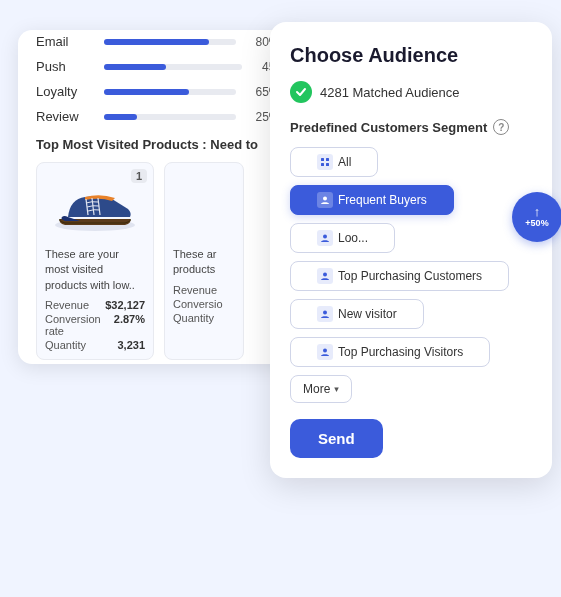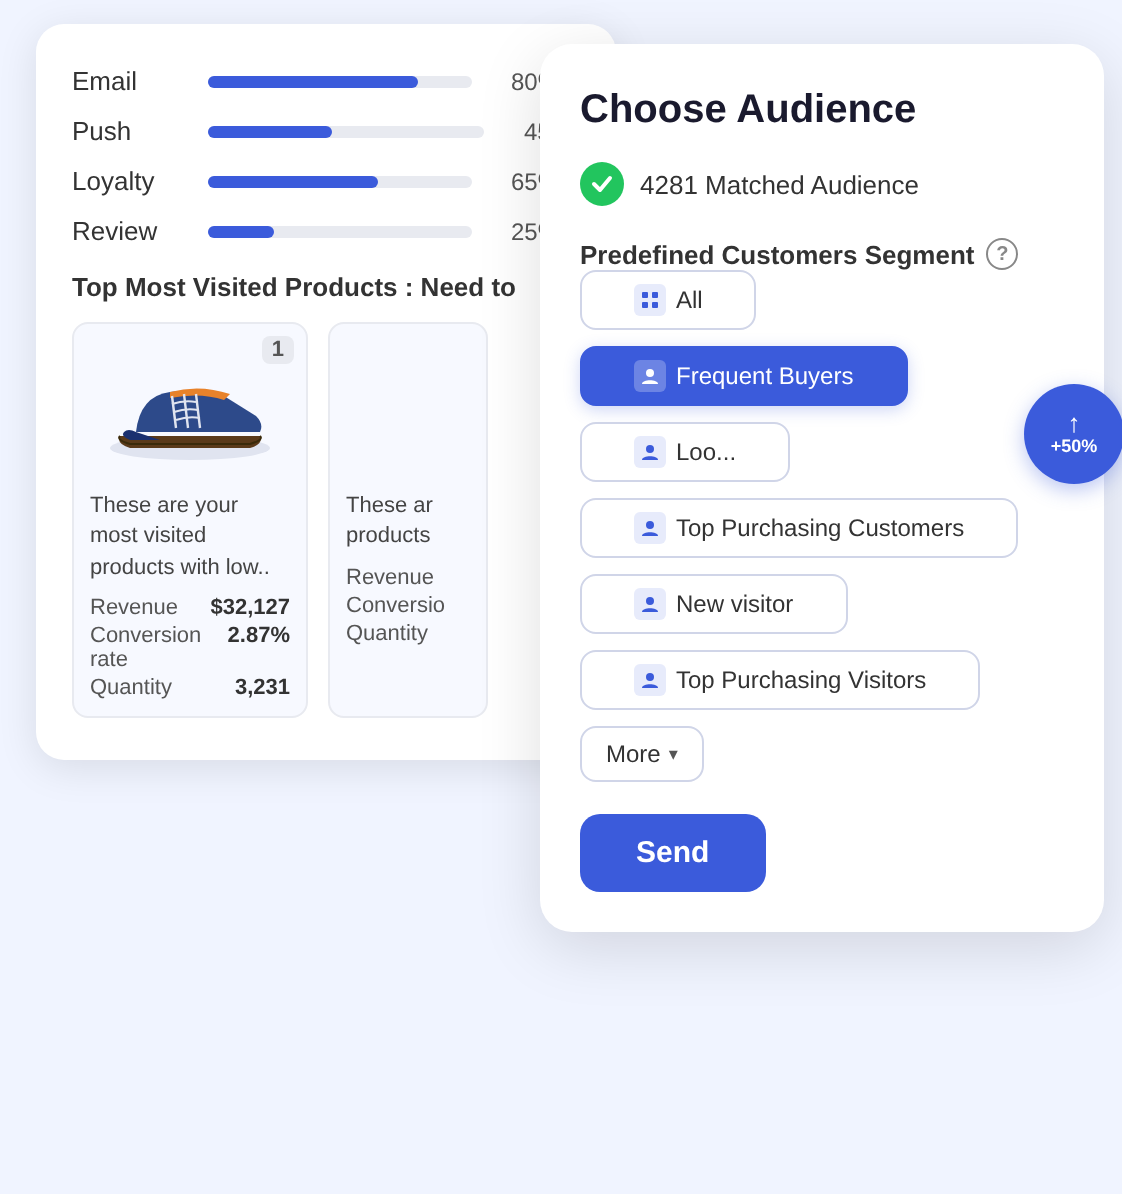--- a/index.html
+++ b/index.html
@@ -9,25 +9,25 @@
       background: #f0f4ff;
       font-family: -apple-system, BlinkMacSystemFont, 'Segoe UI', sans-serif;
       overflow: hidden;
       position: relative;
     }
 
     
     .bg-card {
       position: absolute;
       left: 18px;
-      top: 12px;
+      top: 30px;
       width: 290px;
       background: #fff;
       border-radius: 14px;
-      padding: 21px 18px;
+      padding: 4px 18px;
       box-shadow: 0 4px 20px rgba(0,0,0,0.10);
       z-index: 1;
     }
 
     .metric-row {
       display: flex;
       align-items: center;
       margin-bottom: 10px;
     }
     .metric-label {
@@ -163,20 +163,21 @@
     .matched-text {
       font-size: 13px;
       color: #333;
       font-weight: 500;
     }
 
     .segment-label-row {
       display: flex;
       align-items: center;
       gap: 6px;
+      margin-bottom: 12px;
     }
     .segment-label {
       font-size: 13px;
       font-weight: 600;
       color: #333;
     }
     .help-icon {
       width: 16px;
       height: 16px;
       border: 1.5px solid #888;

